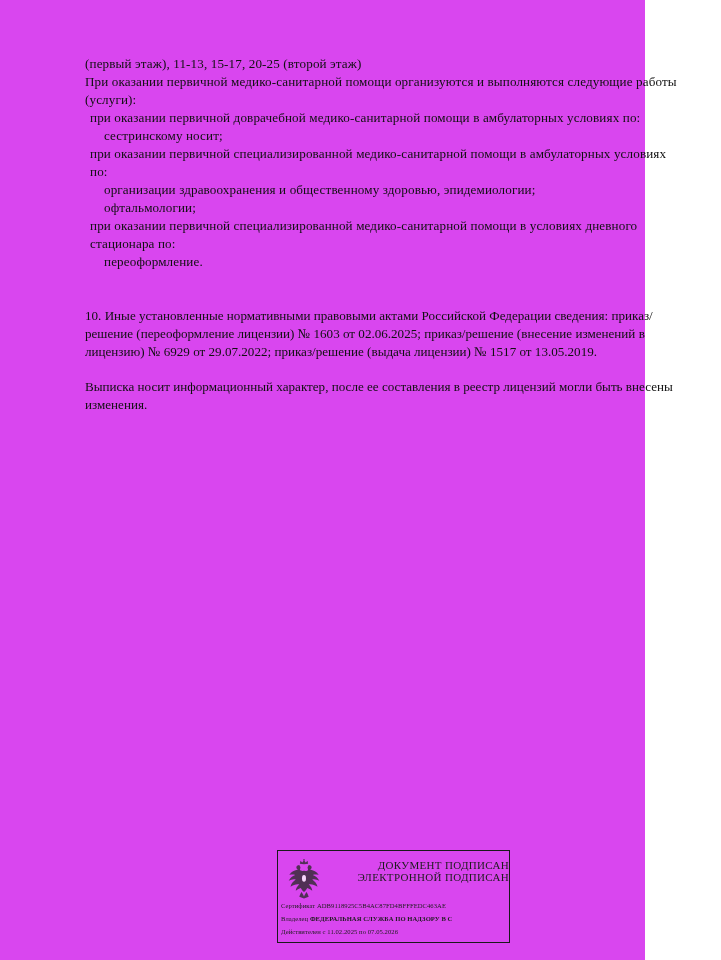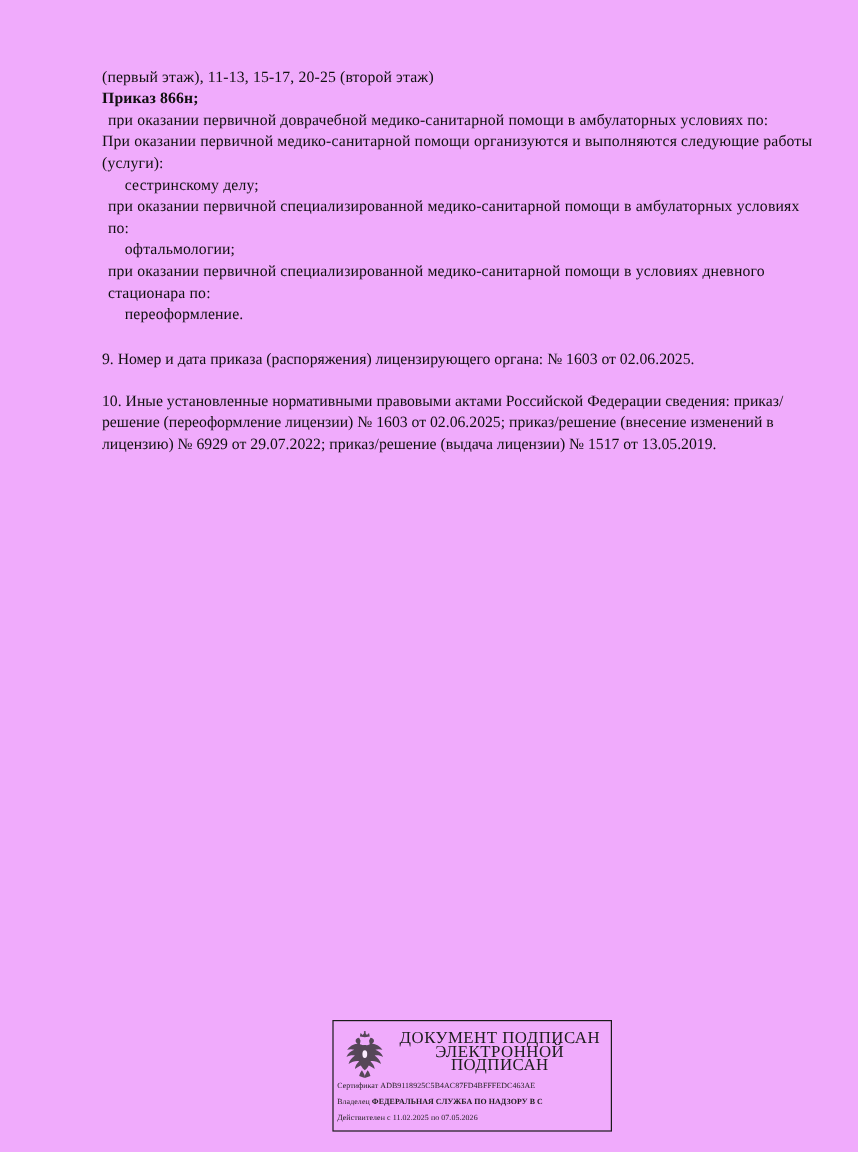--- a/index.html
+++ b/index.html
@@ -15,23 +15,23 @@
     overflow: hidden;
     font-family: "Liberation Serif", "DejaVu Serif", serif;
     color: #101010;
     -webkit-font-smoothing: antialiased;
   }
 
   .page {
     position: absolute;
     left: 0;
     top: 0;
-    width: 715px;
+    width: 645px;
     height: 960px;
-    background: #f0abfc;
+    background: #d946ef;
   }
 
   .doc-body {
     position: absolute;
     left: 85px;
     top: 55px;
     width: 600px;
   }
 
   .line {
@@ -83,22 +83,22 @@
     width: 36px;
     height: 40px;
     opacity: 0.78;
   }
 
   .sig-title {
     position: absolute;
     left: 46px;
     top: 4px;
     width: 185px;
-    text-align: center;
-    font-size: 14px;
+    text-align: right;
+    font-size: 11px;
     line-height: 11.5px;
     letter-spacing: 0.03em;
     color: #1d1d1d;
   }
 
   .sig-fields {
     position: absolute;
     left: 3px;
     top: 48px;
     width: 245px;
@@ -119,43 +119,43 @@
 </head>
 <body>
 
 <div class="page">
 
   <div class="doc-body">
 
     <div class="line">(первый этаж), 11-13, 15-17, 20-25 (второй этаж)</div>
 
 
-    <div class="line bold">Приказ 866н;</div>
+
+    <div class="line">При оказании первичной медико-санитарной помощи организуются и выполняются следующие работы (услуги):</div>
 
     <div class="line indent-1">при оказании первичной доврачебной медико-санитарной помощи в амбулаторных условиях по:</div>
-
-    <div class="line">При оказании первичной медико-санитарной помощи организуются и выполняются следующие работы (услуги):</div>
-    <div class="line indent-2">сестринскому делу;</div>
+    <div class="line indent-2">сестринскому носит;</div>
 
     <div class="line indent-1">при оказании первичной специализированной медико-санитарной помощи в амбулаторных условиях по:</div>
+    <div class="line indent-2">организации здравоохранения и общественному здоровью, эпидемиологии;</div>
     <div class="line indent-2">офтальмологии;</div>
 
     <div class="line indent-1">при оказании первичной специализированной медико-санитарной помощи в условиях дневного стационара по:</div>
     <div class="line indent-2">переоформление.</div>
 
     <div class="gap-lg"></div>
 
-    <div class="para">9. Номер и дата приказа (распоряжения) лицензирующего органа: № 1603 от 02.06.2025.</div>
 
     <div class="gap-md"></div>
 
     <div class="para">10. Иные установленные нормативными правовыми актами Российской Федерации сведения: приказ/решение (переоформление лицензии) № 1603 от 02.06.2025; приказ/решение (внесение изменений в лицензию) № 6929 от 29.07.2022; приказ/решение (выдача лицензии) № 1517 от 13.05.2019.</div>
 
     <div class="gap-md"></div>
 
+    <div class="para">Выписка носит информационный характер, после ее составления в реестр лицензий могли быть внесены изменения.</div>
 
   </div>
 
   <div class="sig-stamp">
 
     <div class="sig-head">
 
       <div class="sig-emblem">
         <svg viewBox="0 0 60 68" width="36" height="40" xmlns="http://www.w3.org/2000/svg" fill="#2b2b2b" aria-hidden="true">
 

